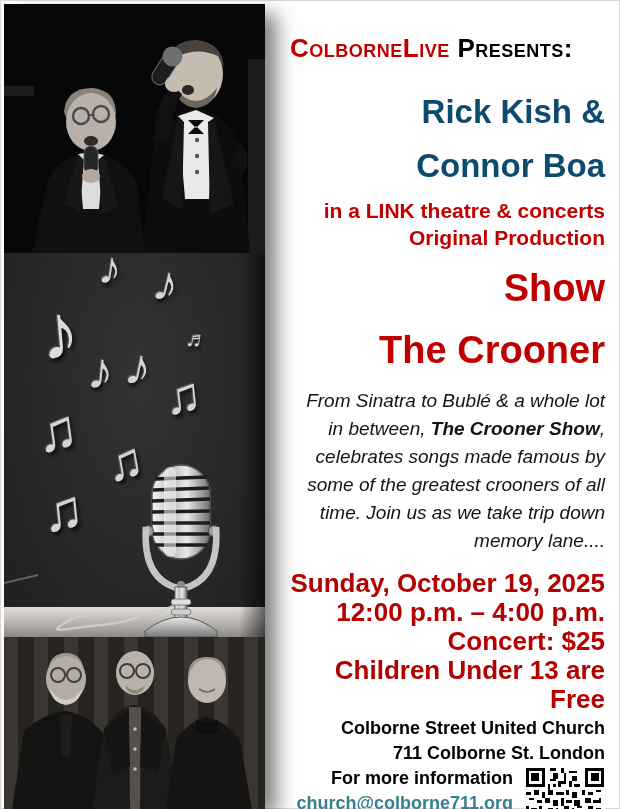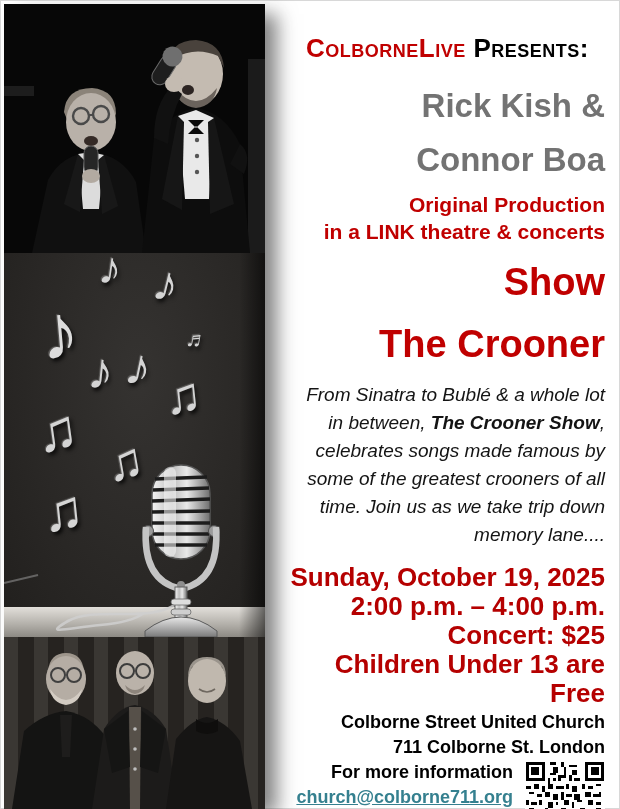--- a/index.html
+++ b/index.html
@@ -56,28 +56,28 @@
 
   .mic-svg   { position:absolute; left:118px; top:200px; width:140px; height:184px; }
   .cable-svg { position:absolute; left:0; top:0; width:261px; height:384px; }
 
   
   .content {
     position:absolute; left:290px; right:15px; top:0;
     text-align:right; color:#1a1a1a;
   }
   .brand-line {
-    margin-top:33px; text-align:center;
+    margin-top:33px; text-align:left;
     font-size:26px; font-weight:bold; line-height:30px;
     font-variant:small-caps; letter-spacing:.5px;
     color:#000000; white-space:nowrap;
   }
   .brand-line .brand { color:#c00000; }
   .performers {
-    margin-top:16px; font-size:33px; font-weight:bold; line-height:54px; color:#737373;
+    margin-top:22px; font-size:33px; font-weight:bold; line-height:54px; color:#0c4a6e;
   }
   .production {
     margin-top:4px; font-size:21px; font-weight:bold; line-height:27px; color:#c00000;
   }
   .show-title {
     margin-top:6px; font-size:38px; font-weight:bold; line-height:62px; color:#c00000;
   }
   .description {
     margin-top:6px; font-size:19px; font-style:italic; line-height:28px; color:#141414;
   }
@@ -249,36 +249,36 @@
       <span class="brand">ColborneLive</span>
       <span>Presents:</span>
     </div>
 
     <div class="performers">
       <div>Rick Kish &amp;</div>
       <div>Connor Boa</div>
     </div>
 
     <div class="production">
+      <div>in a LINK theatre &amp; concerts</div>
       <div>Original Production</div>
-      <div>in a LINK theatre &amp; concerts</div>
     </div>
 
     <div class="show-title">
       <div>Show</div>
       <div>The Crooner</div>
     </div>
 
     <div class="description">
       <span>From Sinatra to Bublé &amp; a whole lot in between, </span><span class="hl">The Crooner Show</span><span>, celebrates songs made famous by some of the greatest crooners of all time. Join us as we take trip down memory lane....</span>
     </div>
 
     <div class="event-block">
       <div>Sunday, October 19, 2025</div>
-      <div>2:00 p.m. – 4:00 p.m.</div>
+      <div>12:00 p.m. – 4:00 p.m.</div>
       <div>Concert: $25</div>
       <div>Children Under 13 are Free</div>
     </div>
 
     <div class="contact-block">
       <div>Colborne Street United Church</div>
       <div>711 Colborne St. London</div>
       <div class="contact-inset">
         <div>For more information</div>
         <div><span class="email-link">church@colborne711.org</span></div>

